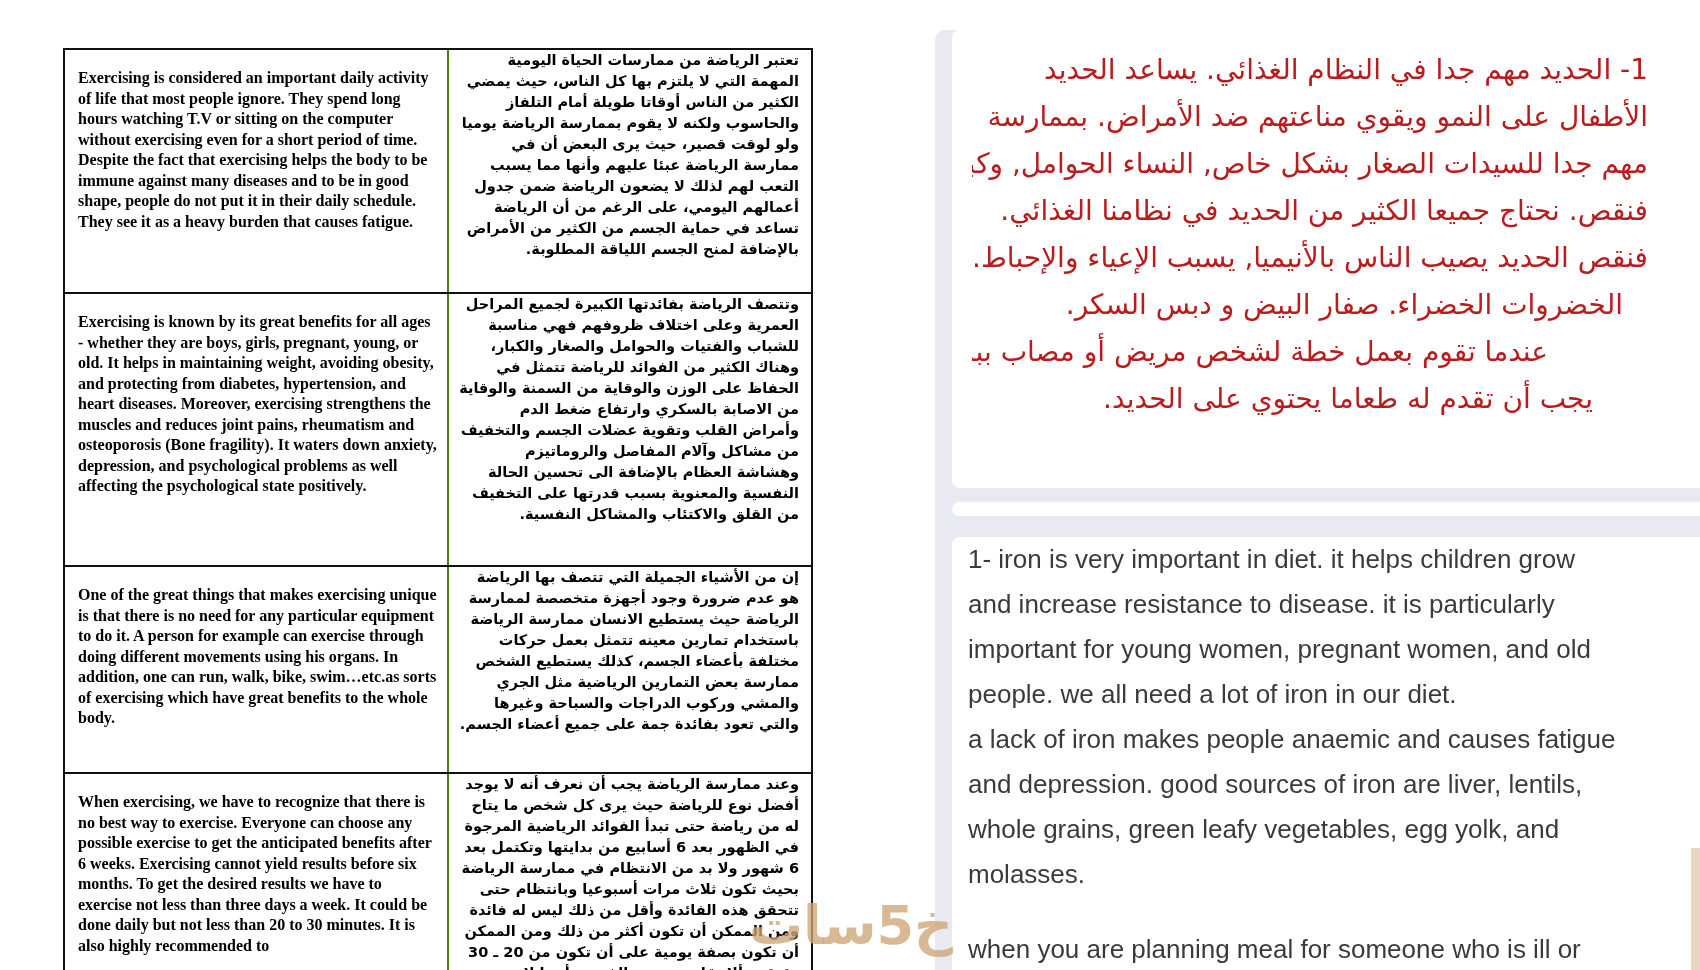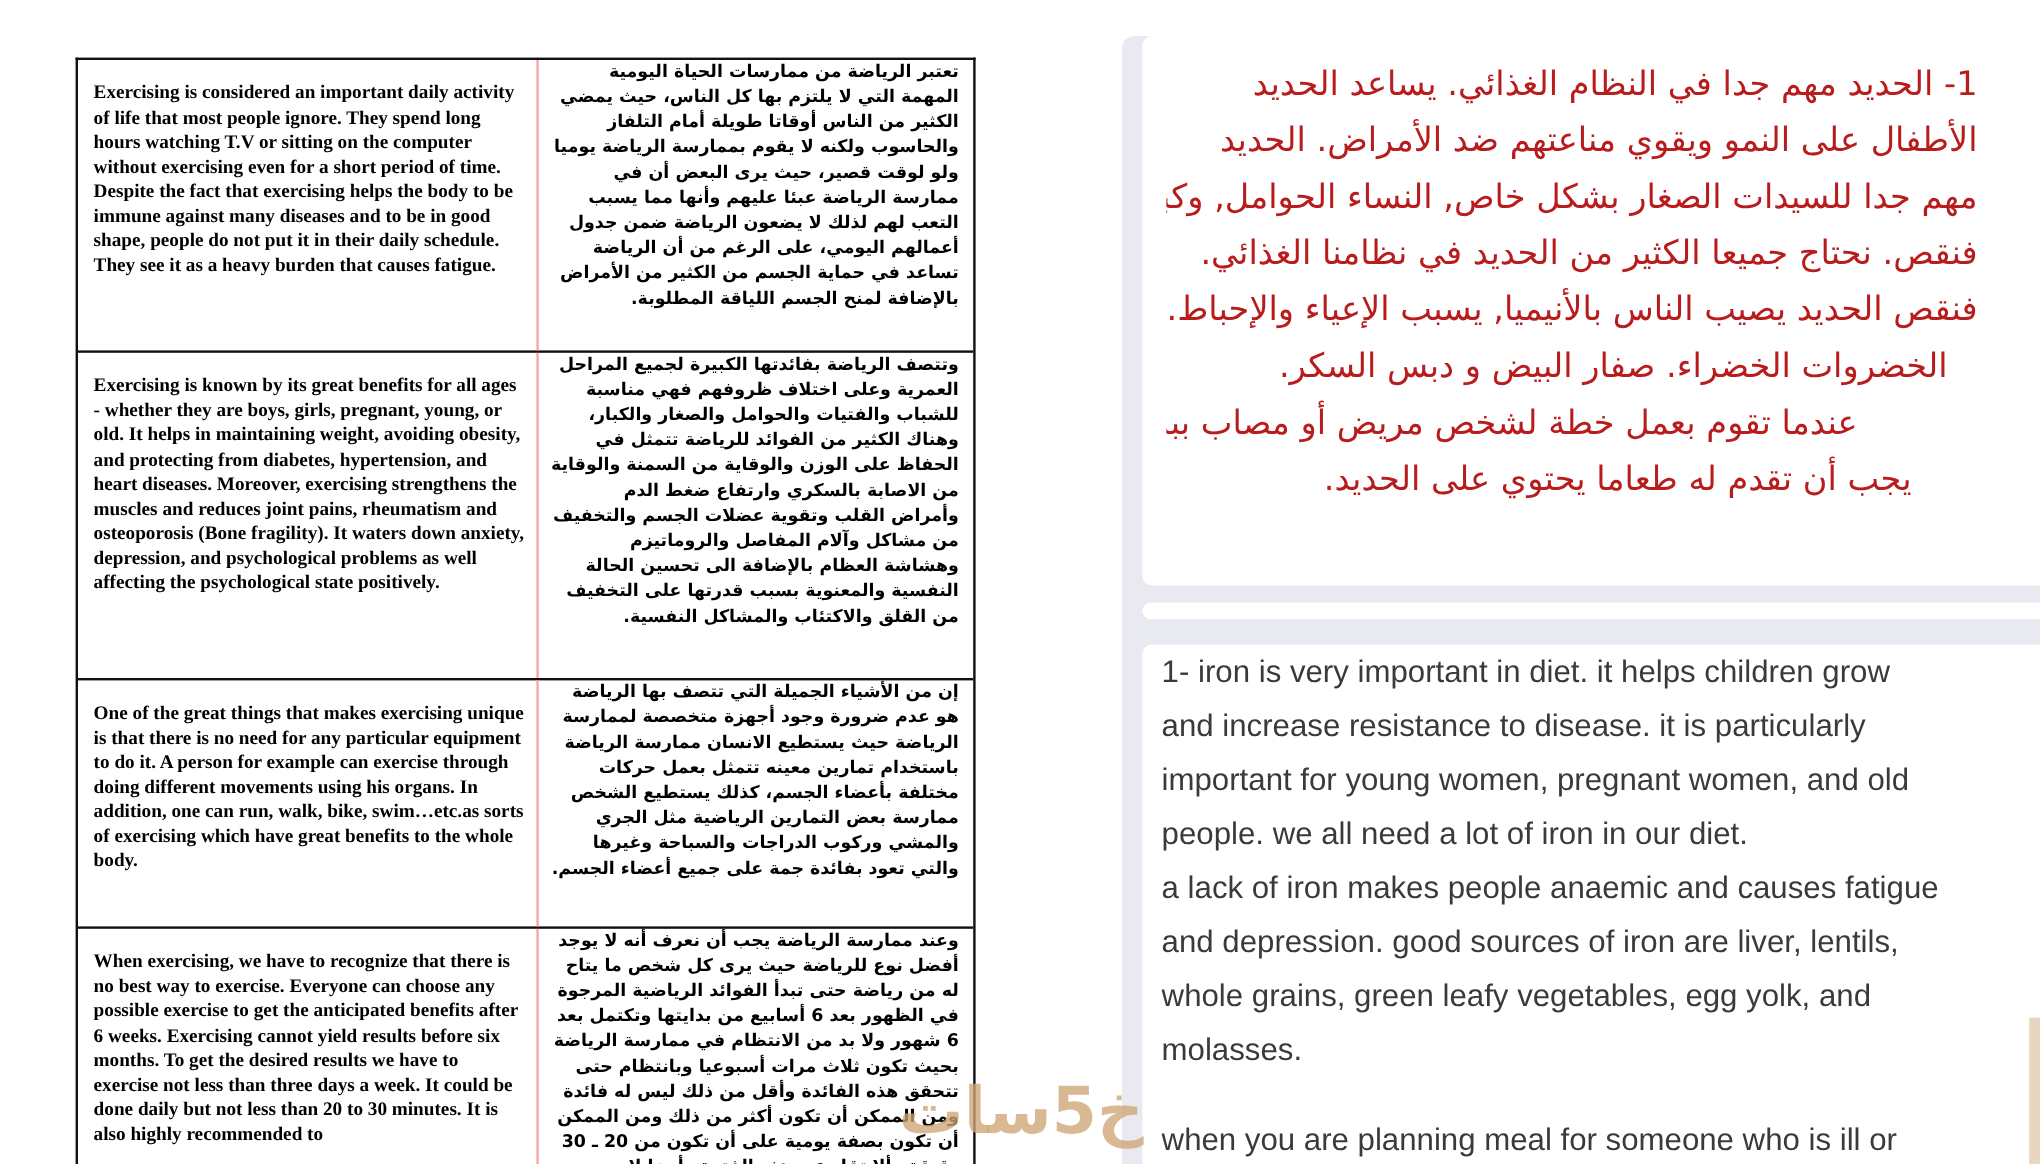--- a/index.html
+++ b/index.html
@@ -8,21 +8,21 @@
   .page { position:relative; width:1700px; height:970px; background:#ffffff; overflow:hidden; }
 
   
   .doc-table { position:absolute; left:63px; top:48px; width:750px;
                border:2px solid #111; border-bottom:none; background:#fff; }
   .t-row { display:flex; border-bottom:2px solid #111; }
   .t-row.r1 { height:244px; }
   .t-row.r2 { height:273px; }
   .t-row.r3 { height:207px; }
   .t-row.r4 { height:310px; border-bottom:none; }
-  .cell-en { width:384px; border-right:2px solid #fca5a5; padding:18px 8px 8px 13px;
+  .cell-en { width:384px; border-right:2px solid #4d7c0f; padding:18px 8px 8px 13px;
              font-family:"Liberation Serif", serif; font-weight:bold; color:#000;
              font-size:16px; line-height:20.5px; overflow:hidden; }
   .cell-ar { flex:1; direction:rtl; text-align:right; padding:0 12px 8px 10px;
              font-family:"DejaVu Sans", sans-serif; font-weight:bold; color:#000;
              font-size:14.5px; line-height:21px; overflow:hidden; }
 
   
   .right-block { position:absolute; left:935px; top:30px; width:765px; height:940px;
                  background:#e9e9f2; border-radius:10px 0 0 0; }
   .card { position:absolute; left:17px; right:0; background:#ffffff; border-radius:8px 0 0 8px; }
@@ -76,21 +76,21 @@
       <div class="cell-en">When exercising, we have to recognize that there is no best way to exercise.  Everyone can choose any possible exercise to get the anticipated benefits after 6 weeks. Exercising cannot yield results before six months. To get the desired  results we have to exercise  not less than three days a week.  It could be done daily but not less than 20 to 30 minutes. It is also highly recommended to</div>
       <div class="cell-ar">وعند ممارسة الرياضة يجب أن نعرف أنه لا يوجد أفضل نوع للرياضة حيث يرى كل شخص ما يتاح له من رياضة حتى تبدأ الفوائد الرياضية المرجوة في الظهور بعد 6 أسابيع من بدايتها وتكتمل بعد 6 شهور ولا بد من الانتظام في ممارسة الرياضة بحيث تكون ثلاث مرات أسبوعيا وبانتظام حتى تتحقق هذه الفائدة وأقل من ذلك ليس له فائدة ومن الممكن أن تكون أكثر من ذلك ومن الممكن أن تكون بصفة يومية على أن تكون من 20 ـ 30 دقيقة وألا تقل عن هذه الفترة وأيضا لا بد من الاستمرار</div>
     </div>
   </div>
 
   <div class="right-block">
 
     <div class="card card1">
       <div class="ar-lines">
         <div class="ar-line">1- الحديد مهم جدا في النظام الغذائي. يساعد الحديد</div>
-        <div class="ar-line">الأطفال على النمو ويقوي مناعتهم ضد الأمراض. الحديد</div>
+        <div class="ar-line">الأطفال على النمو ويقوي مناعتهم ضد الأمراض. بممارسة</div>
         <div class="ar-line">مهم جدا للسيدات الصغار بشكل خاص, النساء الحوامل, وكبار</div>
         <div class="ar-line">فنقص. نحتاج جميعا الكثير من الحديد في نظامنا الغذائي.</div>
         <div class="ar-line">فنقص الحديد يصيب الناس بالأنيميا, يسبب الإعياء والإحباط.</div>
         <div class="ar-line">الخضروات الخضراء. صفار البيض و دبس السكر.</div>
         <div class="ar-line">عندما تقوم بعمل خطة لشخص مريض أو مصاب ببرد شديد,</div>
         <div class="ar-line">يجب أن تقدم له طعاما يحتوي على الحديد.</div>
       </div>
     </div>
 
     <div class="cards-divider"></div>

